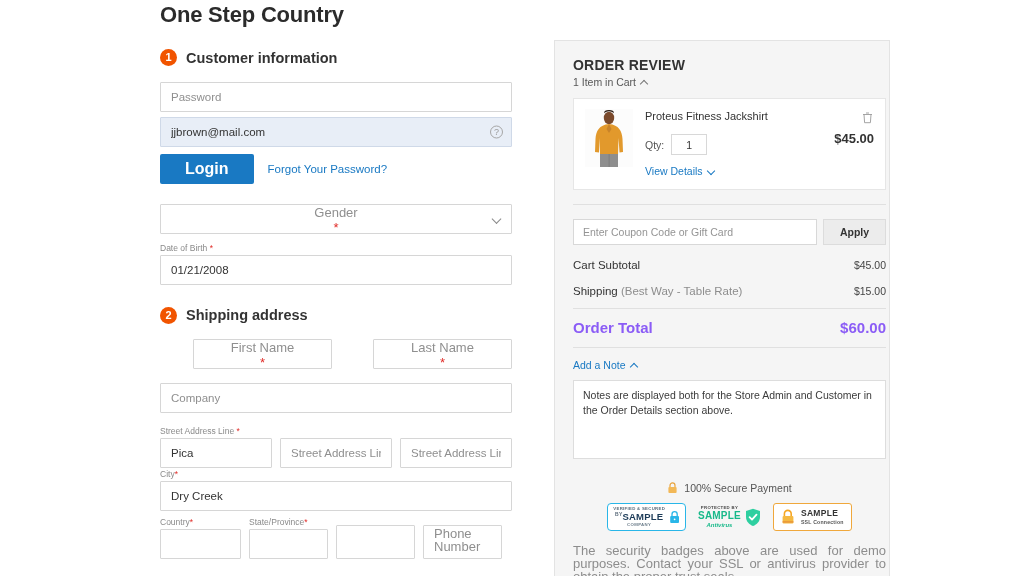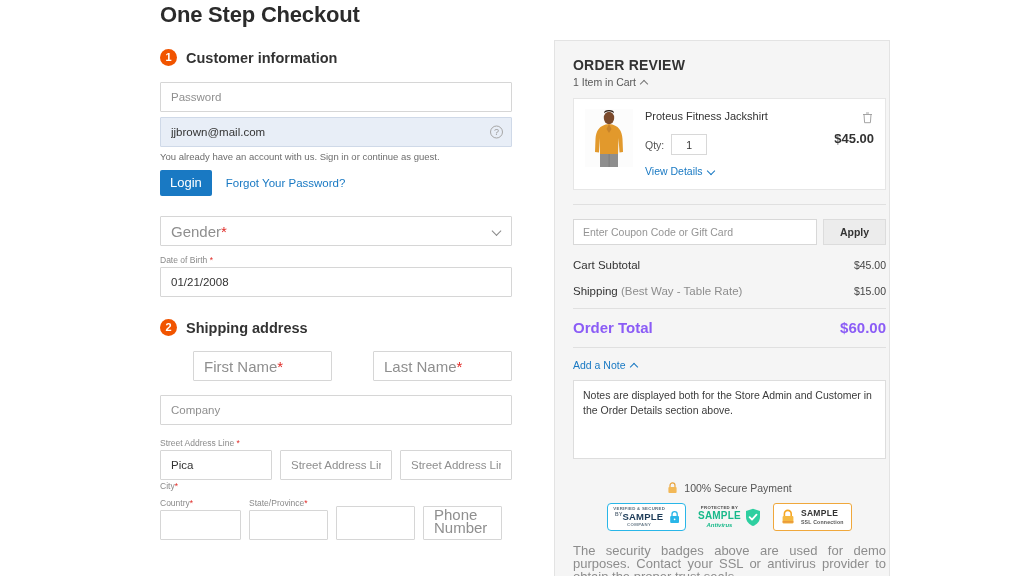--- a/index.html
+++ b/index.html
@@ -97,23 +97,23 @@
     color: #6d6d6d;
     margin-top: 4px;
     line-height: 12px;
   }
   .btn-row { display: flex; align-items: center; gap: 14px; margin-top: 7px; }
   .btn-login {
     background: #1979c3;
     color: #ffffff;
     border: none;
     font-family: "Liberation Sans", sans-serif;
-    font-size: 13px;
-    font-weight: normal;
-    padding: 6px 10px;
+    font-size: 16px;
+    font-weight: bold;
+    padding: 6px 25px;
     border-radius: 2px;
     cursor: pointer;
     line-height: 1.1;
   }
   .link-forgot {
     font-size: 11.5px;
     color: #1979c3;
     text-decoration: none;
     cursor: pointer;
   }
@@ -156,23 +156,24 @@
   .geo-state { width: 79px; flex: none; }
   .geo-zip { width: 79px; flex: none; }
   .geo-phone { width: 79px; flex: none; position: relative; }
   .inp.two-line {
     height: 34px;
     padding-top: 3px;
     line-height: 13px;
     white-space: normal;
   }
   .ph-text {
-    font-size: 15px; color: #8f8f8f;
+    font-size: 13px; color: #8f8f8f;
     display: flex; align-items: center;
     height: 100%;
+    flex-direction: column;
   }
   .ph-text.wrap { align-items: flex-start; padding-top: 4px; line-height: 13px; }
 
   
   .review {
     position: absolute;
     left: 554px; top: 40px;
     width: 336px;
     background: #f5f5f5;
     border: 1px solid #e3e3e3;
@@ -422,37 +423,36 @@
     text-align: justify;
   }
 </style>
 </head>
 <body>
 
 <div class="page">
 
   <div class="left-col">
 
-    <h1 class="page-title">One Step Checkout</h1>
+    <h1 class="page-title">One Step Country</h1>
 
     <div class="step-head">
       <span class="step-num">1</span>
       <span class="step-title">Customer information</span>
     </div>
 
 
     <div class="field" style="margin-top:16px;">
       <input type="text" class="inp" placeholder="Password" style="">
     </div>
 
     <div class="field">
       <input class="inp filled-blue" value="jjbrown@mail.com" placeholder="Email Address" style="">
       <span class="q-icon">?</span>
     </div>
-    <div class="note-under">You already have an account with us. Sign in or continue as guest.</div>
 
     <div class="btn-row">
       <button class="btn-login">Login</button>
       <a class="link-forgot" href="#">Forgot Your Password?</a>
     </div>
 
     <div class="field sel-wrap" style="margin-top:20px;">
       <div class="inp">
         <span class="ph-text">
           <span>Gender</span>
@@ -499,20 +499,21 @@
       <span class="flabel"><span>Street Address Line</span> <span class="req">*</span></span>
       <div class="row-addr">
         <input class="inp addr1" value="Pica" style="">
         <input class="inp addr2" placeholder="Street Address Line 2" style="">
         <input class="inp addr3" placeholder="Street Address Line 3" style="">
       </div>
     </div>
 
     <div style="margin-top:1px;">
       <span class="flabel"><span>City</span><span class="req">*</span></span>
+      <input class="inp" value="Dry Creek" style="">
     </div>
 
     <div class="row-geo">
       <div class="geo-country">
         <span class="flabel"><span>Country</span><span class="req">*</span></span>
         <div class="sel-wrap">
           <div class="inp two-line" style="height:30px;padding-right:20px;">
             
           </div>
 

